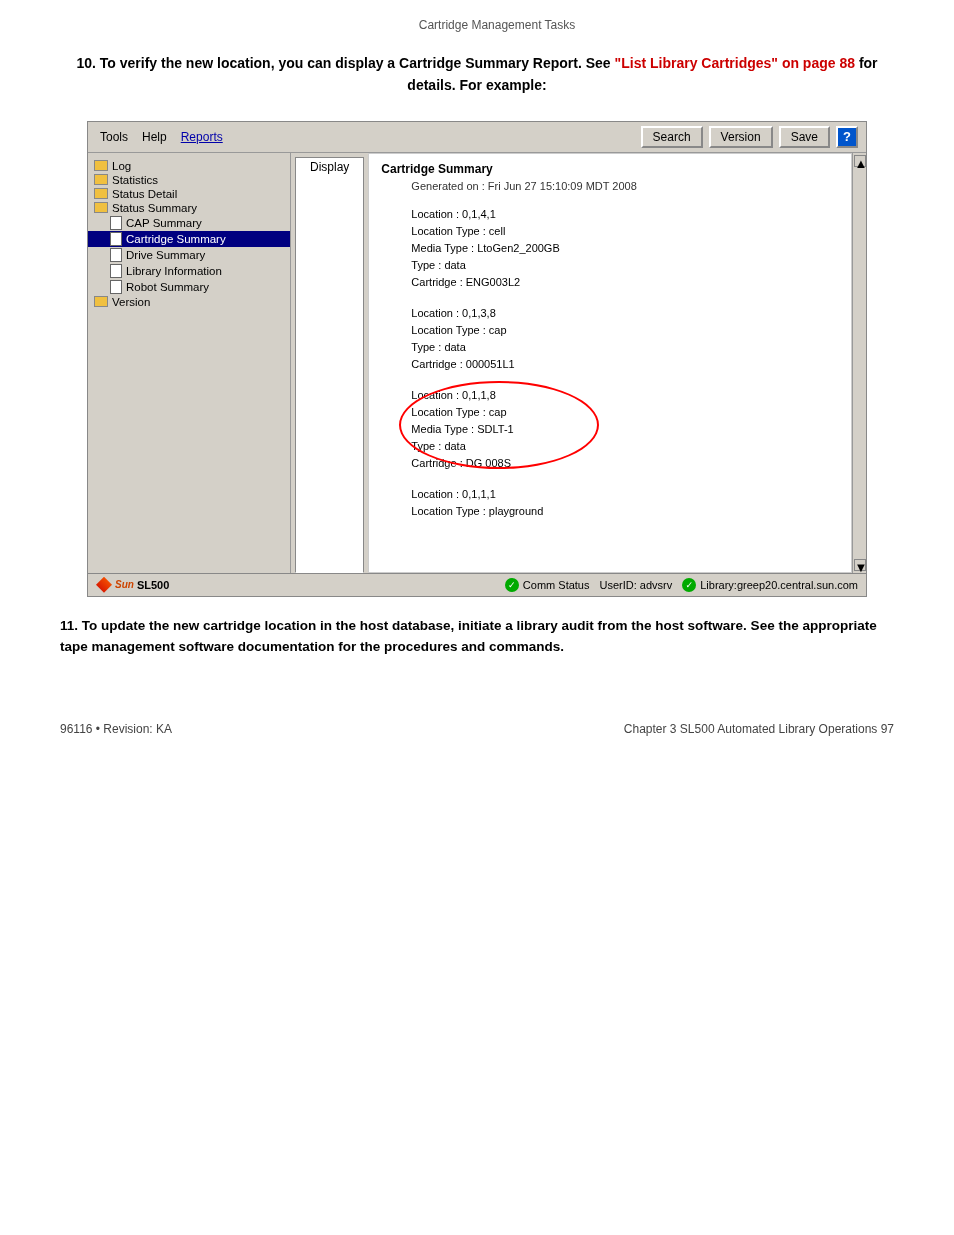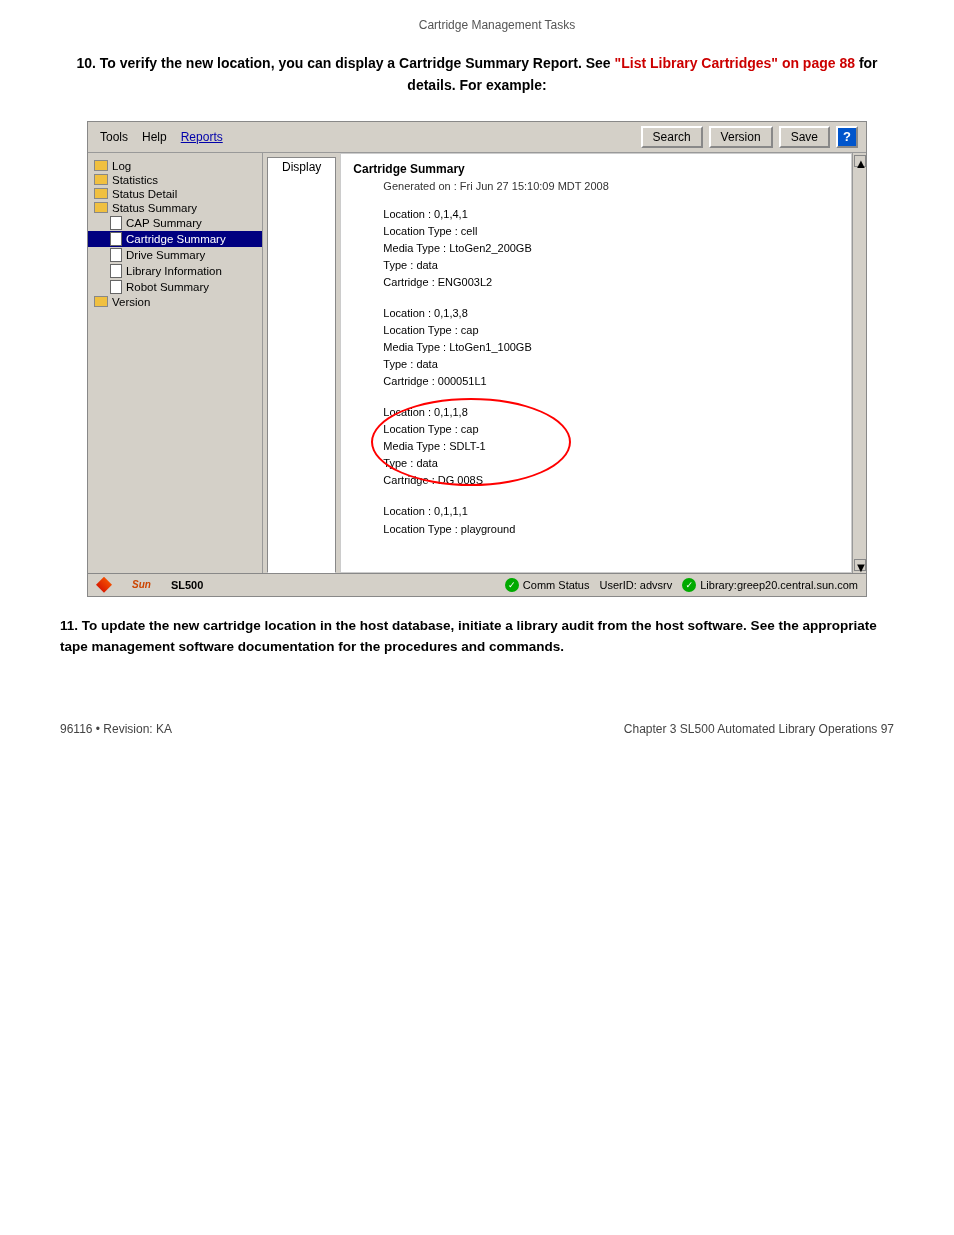--- a/index.html
+++ b/index.html
@@ -87,21 +87,21 @@
     }
 
     
     .app-body {
       display: flex;
       height: 420px;
     }
 
     
     .sidebar {
-      width: 175px;
+      width: 203px;
       background: #d4d0c8;
       border-right: 1px solid #999;
       padding: 6px 0;
       overflow: hidden;
       flex-shrink: 0;
     }
 
     .sidebar-item {
       display: flex;
       align-items: center;
@@ -232,21 +232,21 @@
       padding: 3px 8px;
       background: #d4d0c8;
       border-top: 1px solid #888;
       font-size: 11px;
       gap: 10px;
     }
 
     .sun-logo {
       display: flex;
       align-items: center;
-      gap: 20px;
+      gap: 3px;
       font-weight: bold;
       font-size: 11px;
     }
 
     .sun-diamond {
       width: 16px;
       height: 16px;
       background: linear-gradient(45deg, #cc0000, #ff6600);
       transform: rotate(0deg);
       clip-path: polygon(50% 0%, 100% 50%, 50% 100%, 0% 50%);
@@ -380,21 +380,20 @@
               <div>Location : 0,1,4,1</div>
               <div>Location Type : cell</div>
               <div>Media Type : LtoGen2_200GB</div>
               <div>Type : data</div>
               <div>Cartridge : ENG003L2</div>
             </div>
 
             <div class="cartridge-entry">
               <div>Location : 0,1,3,8</div>
               <div>Location Type : cap</div>
-              <div>Media Type : LtoGen1_100GB</div>
               <div>Type : data</div>
               <div>Cartridge : 000051L1</div>
             </div>
 
             <div class="cartridge-entry highlighted">
               <div class="oval-highlight"></div>
               <div>Location : 0,1,1,8</div>
               <div>Location Type : cap</div>
               <div>Media Type : SDLT-1</div>
               <div>Type : data</div>

